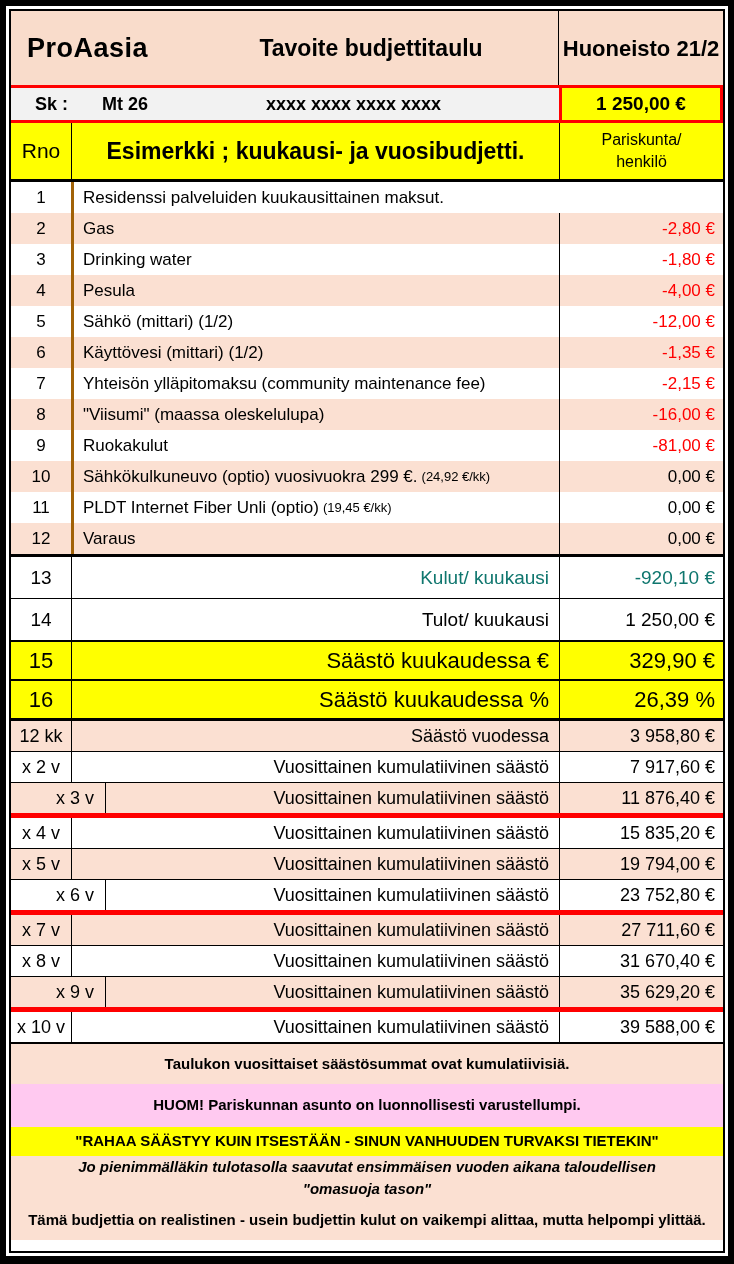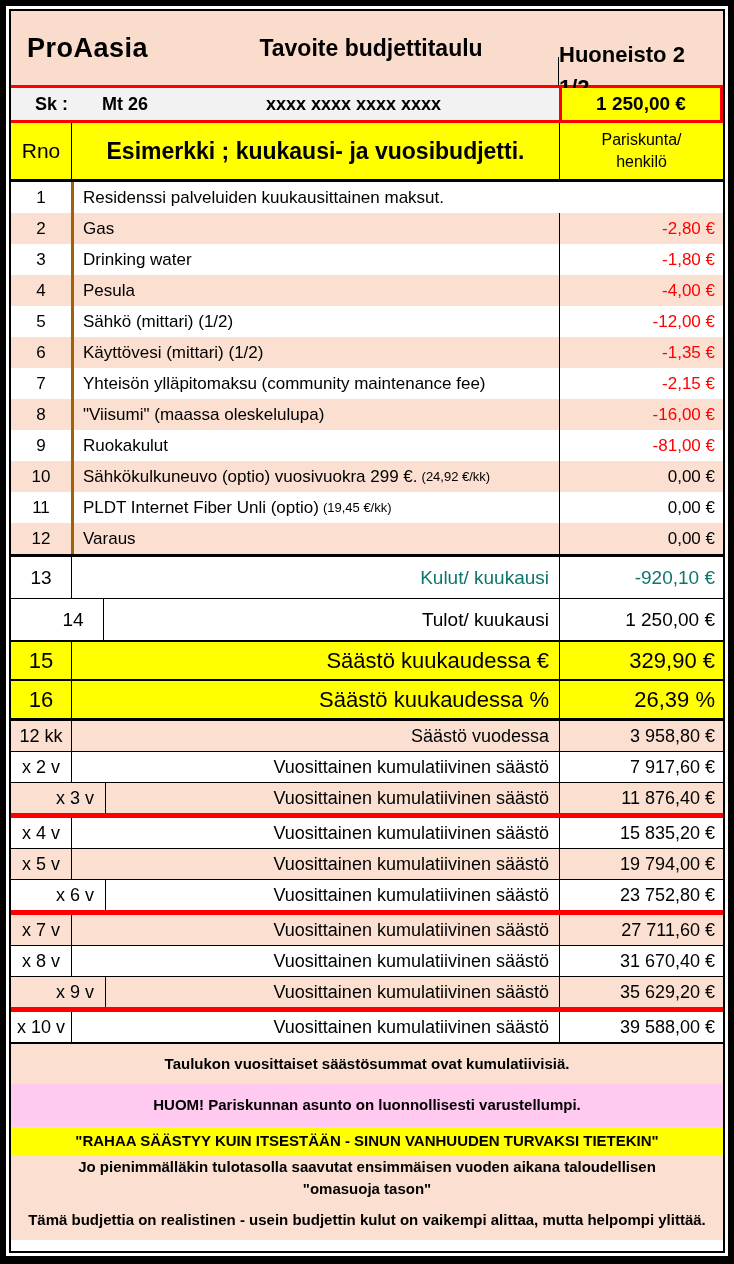--- a/index.html
+++ b/index.html
@@ -23,22 +23,22 @@
   .rno-cell{justify-content:center;}
   .desc-cell{border-left:3px solid #a16207;padding-left:9px;}
   .val-cell{border-left:1px solid #000;justify-content:flex-end;padding-right:8px;white-space:nowrap;}
   .neg{color:#ff0000;}
   .red-text{color:#0f766e;}
 
   
   .head{height:74px;background:#F9DCCB;display:flex;align-items:center;}
   .brand{font-size:27px;font-weight:bold;padding-left:16px;letter-spacing:.5px;}
   .head-title{flex:1;text-align:center;font-size:23px;font-weight:bold;padding-left:36px;}
-  .unit-cell{width:164px;align-self:stretch;border-left:1px solid #000;display:flex;flex-direction:column;
-             justify-content:center;font-size:22px;font-weight:bold;line-height:1.5;margin-top:46px;}
+  .unit-cell{width:164px;align-self:stretch;border-left:1px solid #000;display:flex;
+             justify-content:center;align-items:center;font-size:22px;font-weight:bold;line-height:1.5;}
 
   
   .sk{height:32px;background:#F2F2F2;border-top:3px solid #ff0000;border-bottom:3px solid #ff0000;
       display:flex;align-items:center;font-size:18px;font-weight:bold;}
   .sk-label{padding-left:24px;}
   .sk-code{padding-left:34px;}
   .sk-masked{flex:1;text-align:center;}
   .sk-amount{width:164px;box-sizing:border-box;align-self:stretch;background:#FFFF00;
              border-left:3px solid #ff0000;border-right:3px solid #ff0000;
              display:flex;align-items:center;justify-content:center;font-size:19px;font-weight:bold;}
@@ -52,21 +52,21 @@
   
   .exp-row{height:31px;font-size:17px;}
   .exp-row .rno-cell{font-size:17px;}
   .stripe{background:#FBE0D2;}
   .plain{background:#fff;}
   .small-note{font-size:13px;margin-left:4px;white-space:nowrap;}
 
   
   #summary-rows{border-top:3px solid #000;}
   .sum-row{height:41px;font-size:19px;background:#fff;}
-  .sum-row + .sum-row{border-top:1px solid #000;padding-left:32px;}
+  .sum-row + .sum-row{border-top:1px solid #000;}
   .label-cell{border-left:1px solid #000;justify-content:flex-end;padding-right:10px;}
 
   
   #savings-rows{border-top:2px solid #000;border-bottom:3px solid #000;}
   .sav-row{height:37px;font-size:22px;background:#FFFF00;}
   .sav-row + .sav-row{border-top:2px solid #000;}
 
   
   .year-row{height:30px;font-size:18px;border-bottom:1px solid #000;}
   .year-row .rno-cell{font-size:18px;padding:0 2px;}
@@ -75,21 +75,21 @@
 
   
   .note{display:flex;align-items:center;justify-content:center;text-align:center;
         font-weight:bold;font-size:15px;line-height:1.5;}
   .note-peach{background:#FBE0D2;}
   .note-pink{background:#FFC9F0;}
   .note-yellow{background:#FFFF00;}
   .n1{height:40px;}
   .n2{height:43px;text-align:right;}
   .n3{height:29px;}
-  .n4{height:44px;padding:0 60px;}
+  .n4{height:44px;padding:0 60px;font-style:italic;}
   .n5{height:40px;padding:0 14px;}
 </style>
 </head>
 <body>
 
 <div class="paper">
 
   <div class="head">
     <div class="brand">ProAasia</div>
     <div class="head-title">Tavoite budjettitaulu</div>

